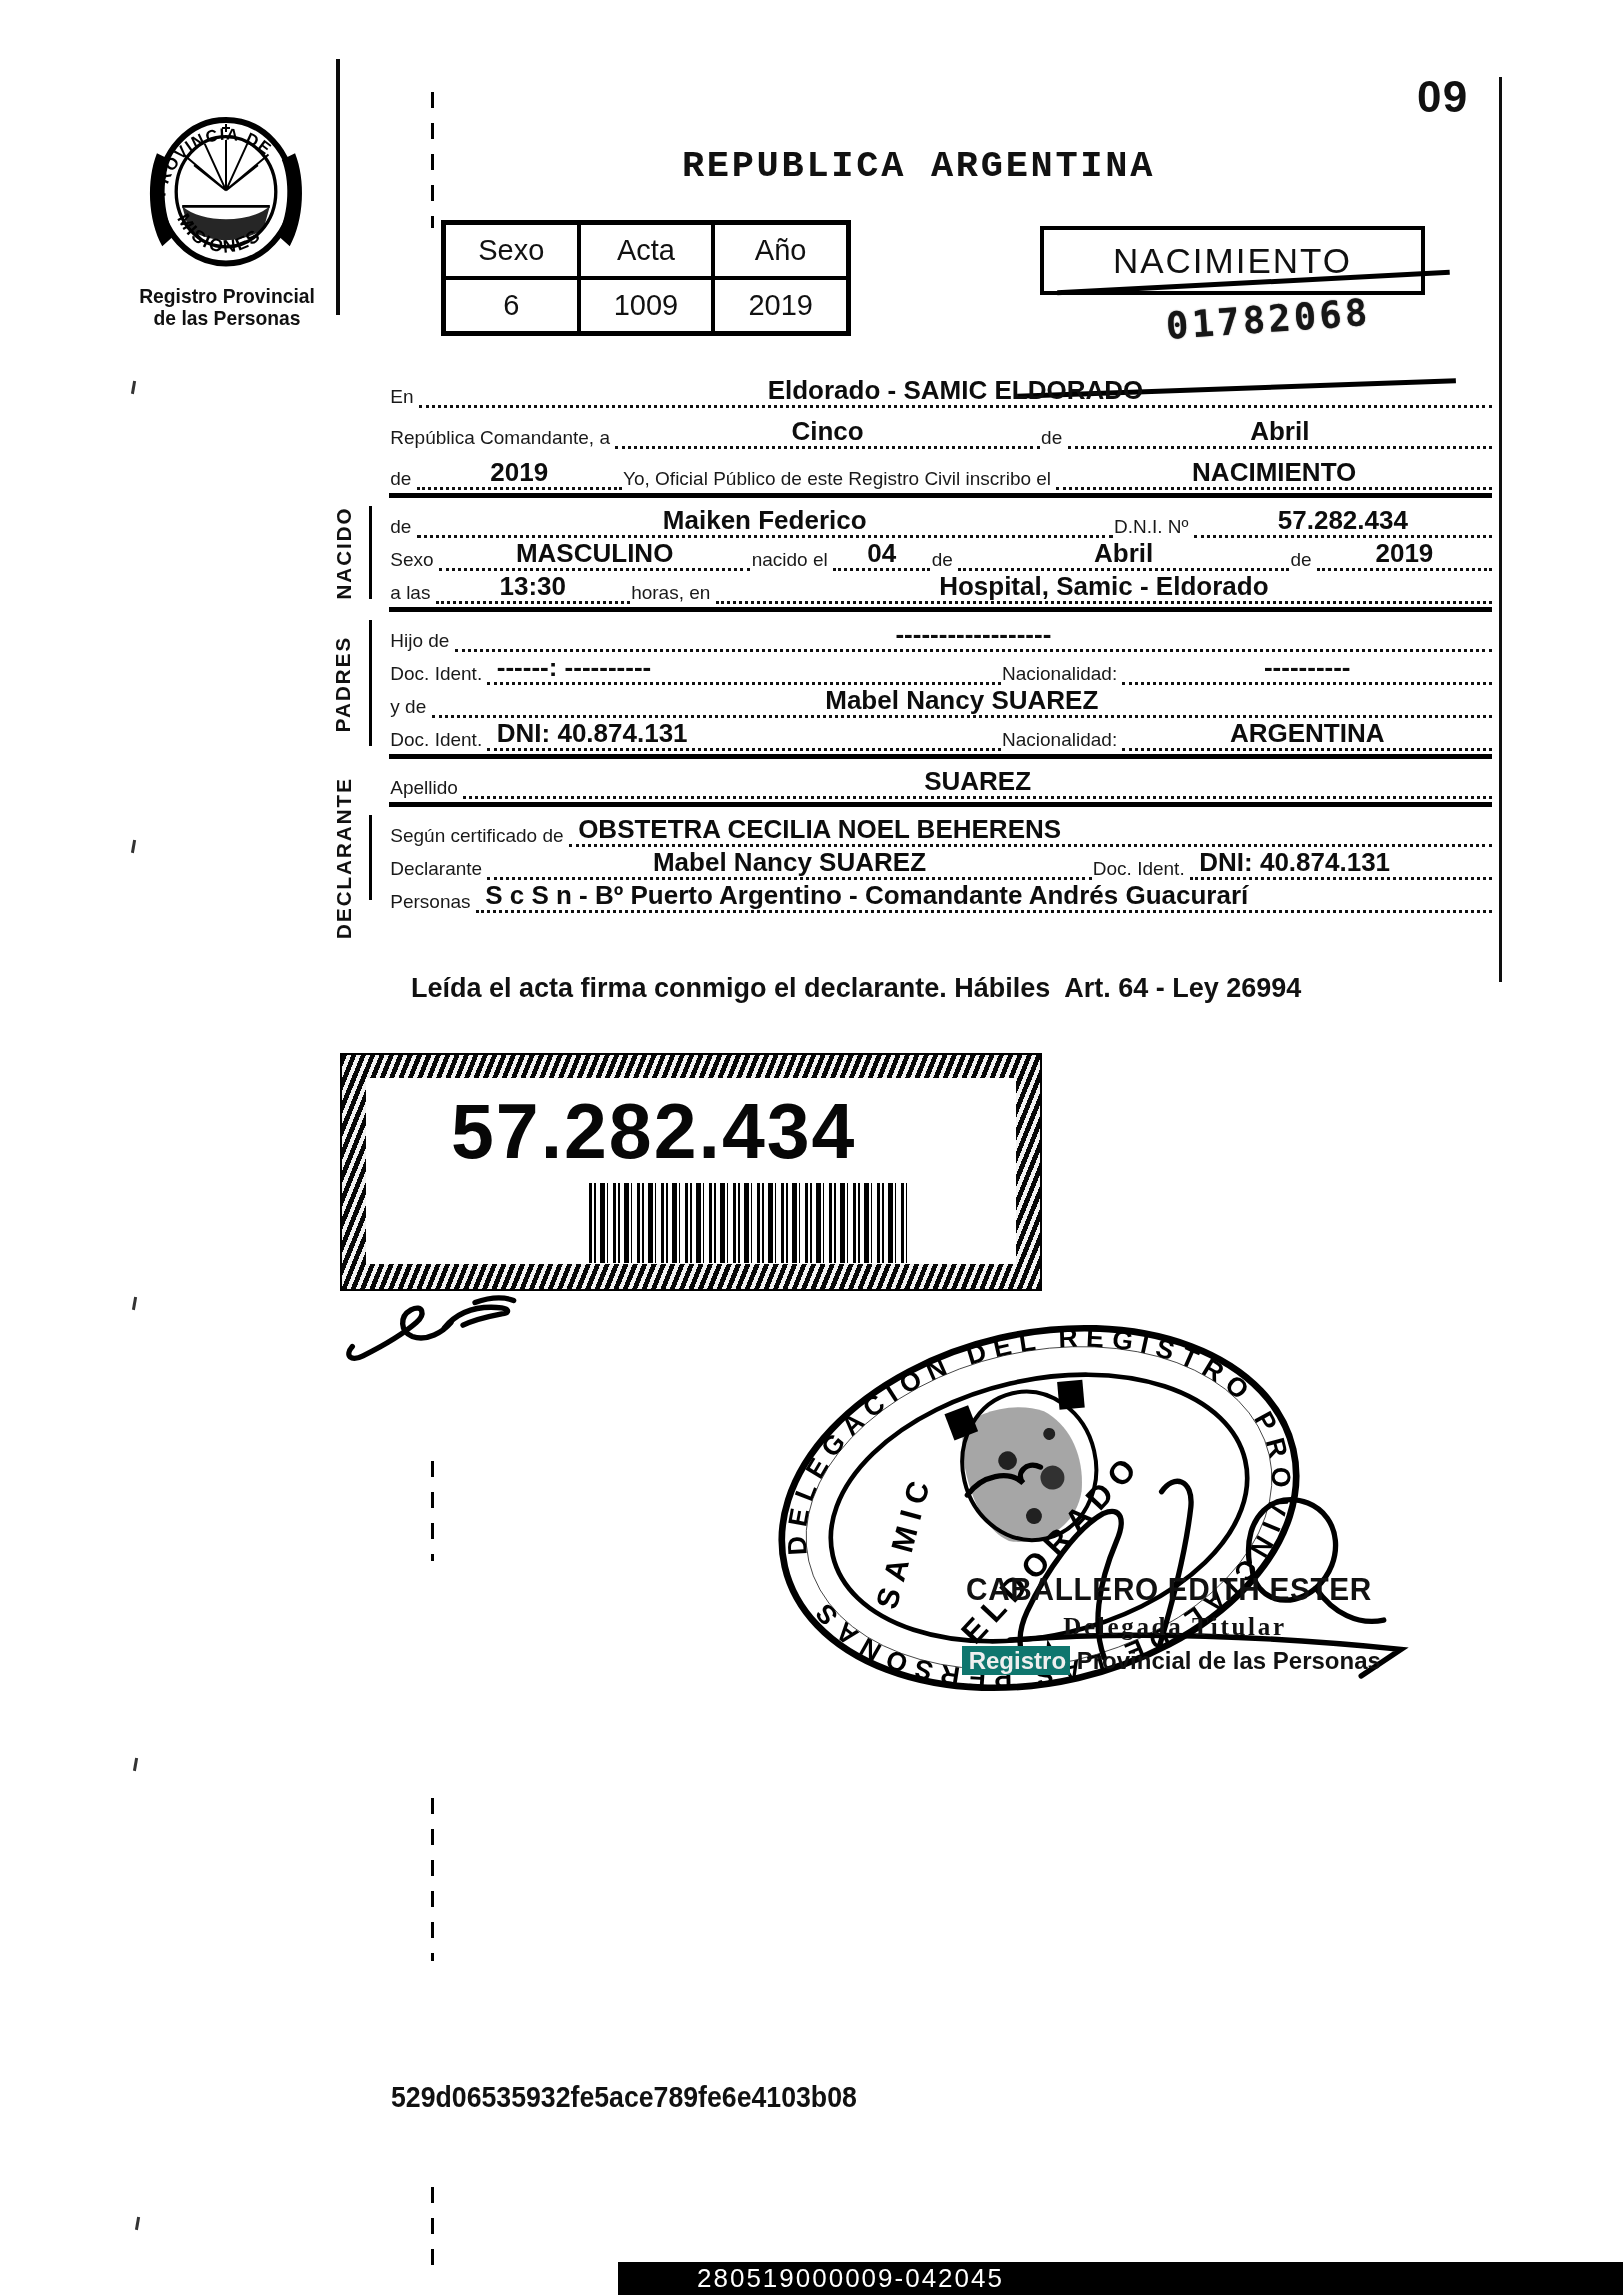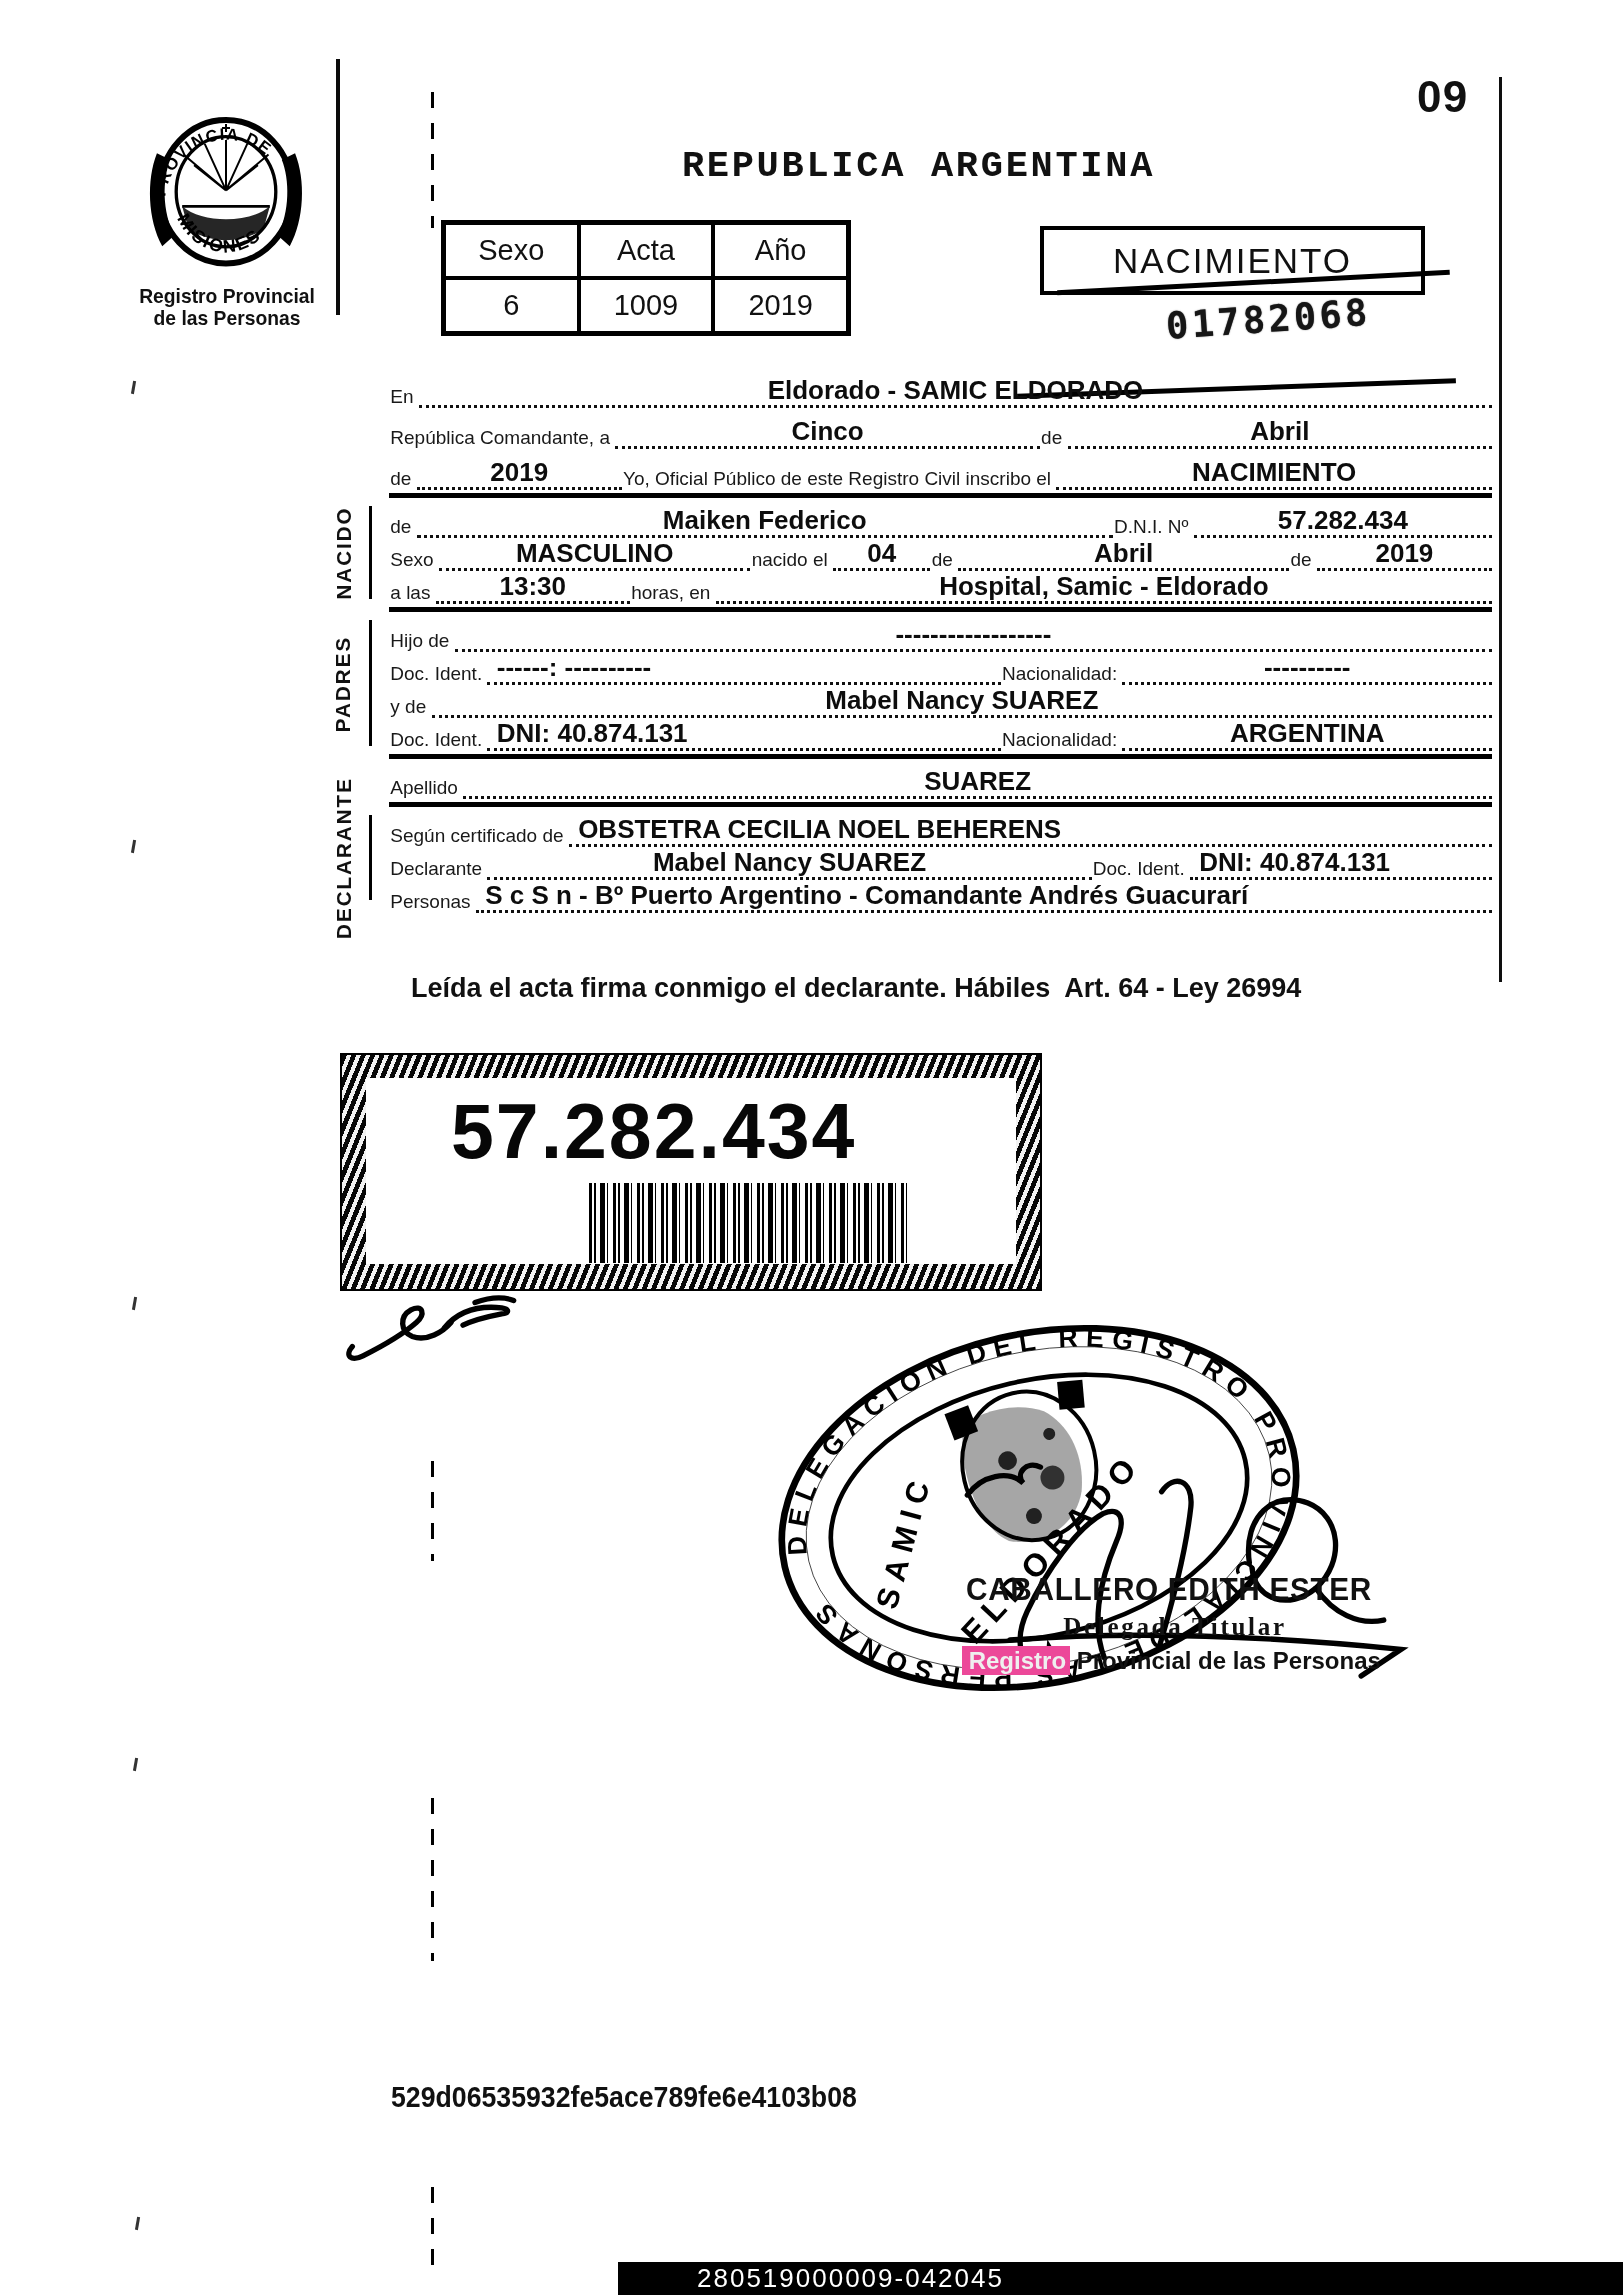--- a/index.html
+++ b/index.html
@@ -63,21 +63,21 @@
   
   .sig-squiggle{position:absolute;left:343px;top:1293px;}
   .oval-stamp{position:absolute;left:746px;top:1315px;}
   .sig-block{position:absolute;left:962px;top:1455px;width:459px;height:233px;}
   .sig-flourish{position:absolute;left:0;top:0;}
   .sig-name{position:absolute;left:4px;top:117px;width:453px;font-size:31px;font-weight:700;letter-spacing:0.7px;
             transform:scaleX(.96);transform-origin:left;white-space:nowrap;}
   .sig-role{position:absolute;left:40px;top:158px;width:346px;text-align:center;
             font-family:"Liberation Serif",serif;font-weight:700;font-size:25px;letter-spacing:2.7px;}
   .sig-org{position:absolute;left:0px;top:192px;font-weight:700;font-size:24px;white-space:pre;}
-  .org-prefix{background:#ec4899;color:#efefef;padding:1.3px 4px 1.3px 6.7px;}
+  .org-prefix{background:#0f766e;color:#efefef;padding:1.3px 4px 1.3px 6.7px;}
 
   .hash-code{position:absolute;left:391px;top:2081px;font-size:29px;font-weight:700;
              transform:scaleX(.92);transform-origin:left;}
   .footer-bar{position:absolute;left:618px;top:2262px;width:1006px;height:33px;background:#000;
               display:flex;align-items:center;}
   .footer-bar span{margin-left:79px;color:#fff;font-size:26px;letter-spacing:2px;}
 </style>
 </head>
 <body>
 

